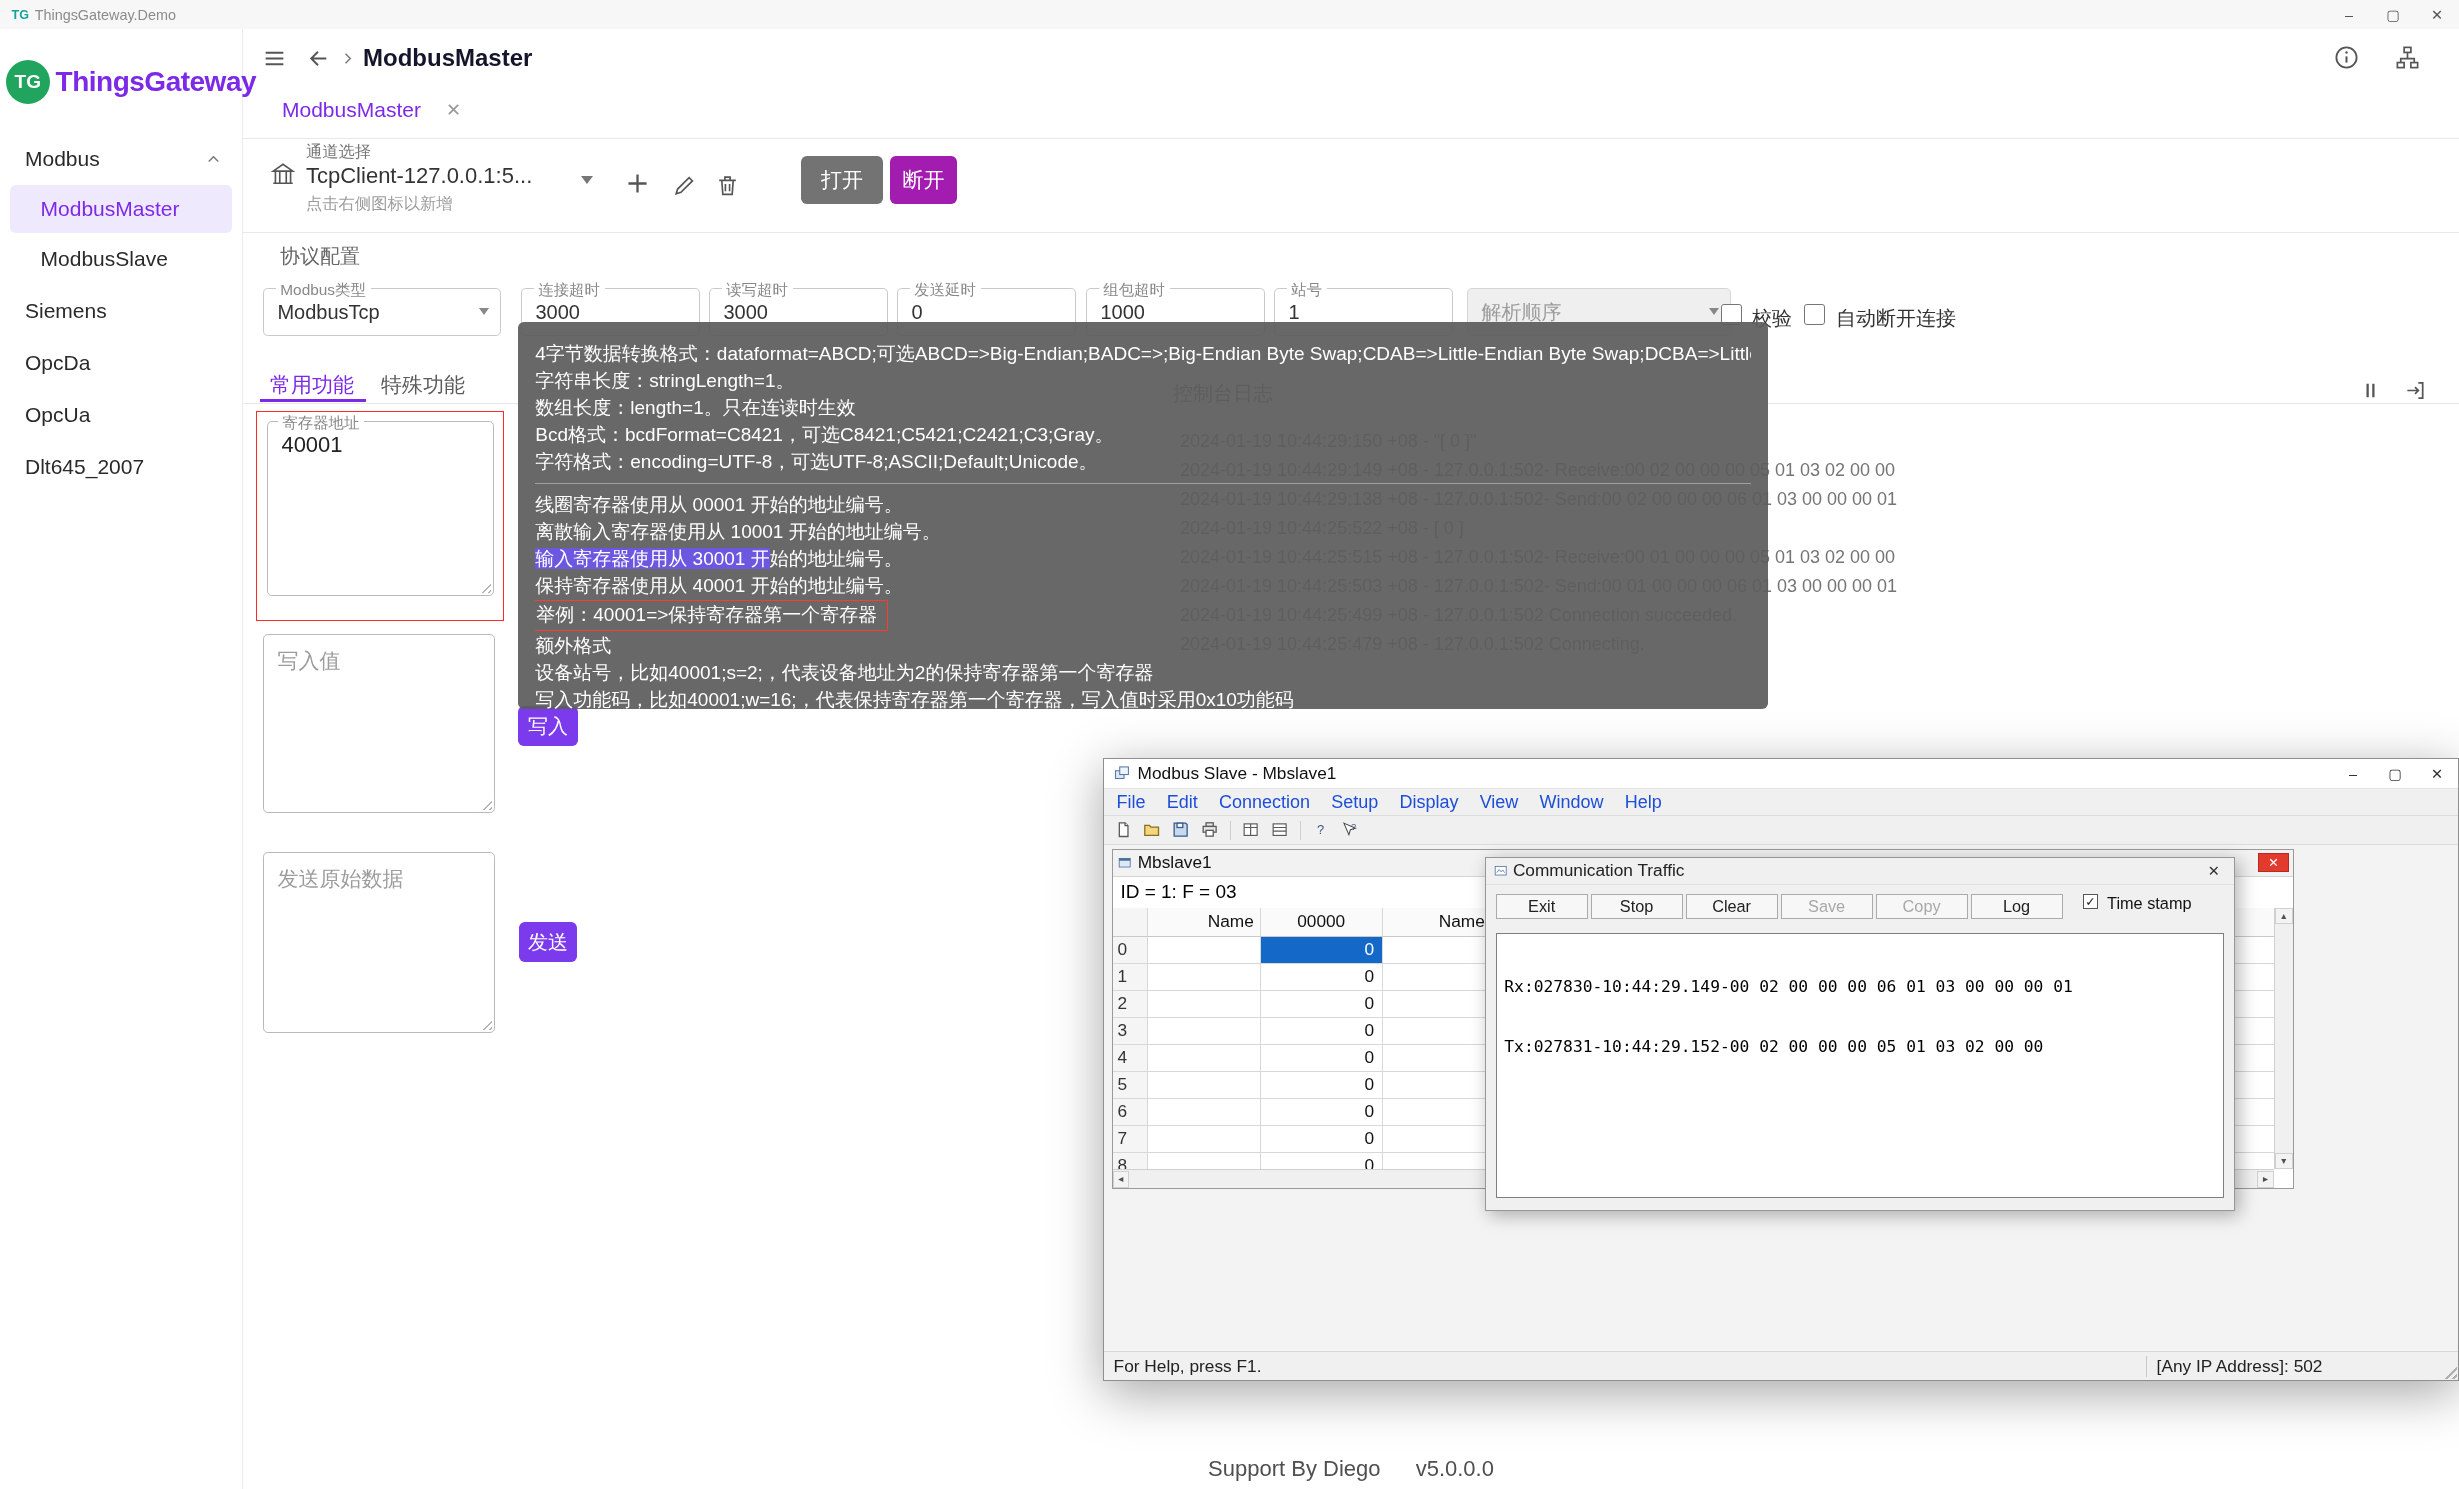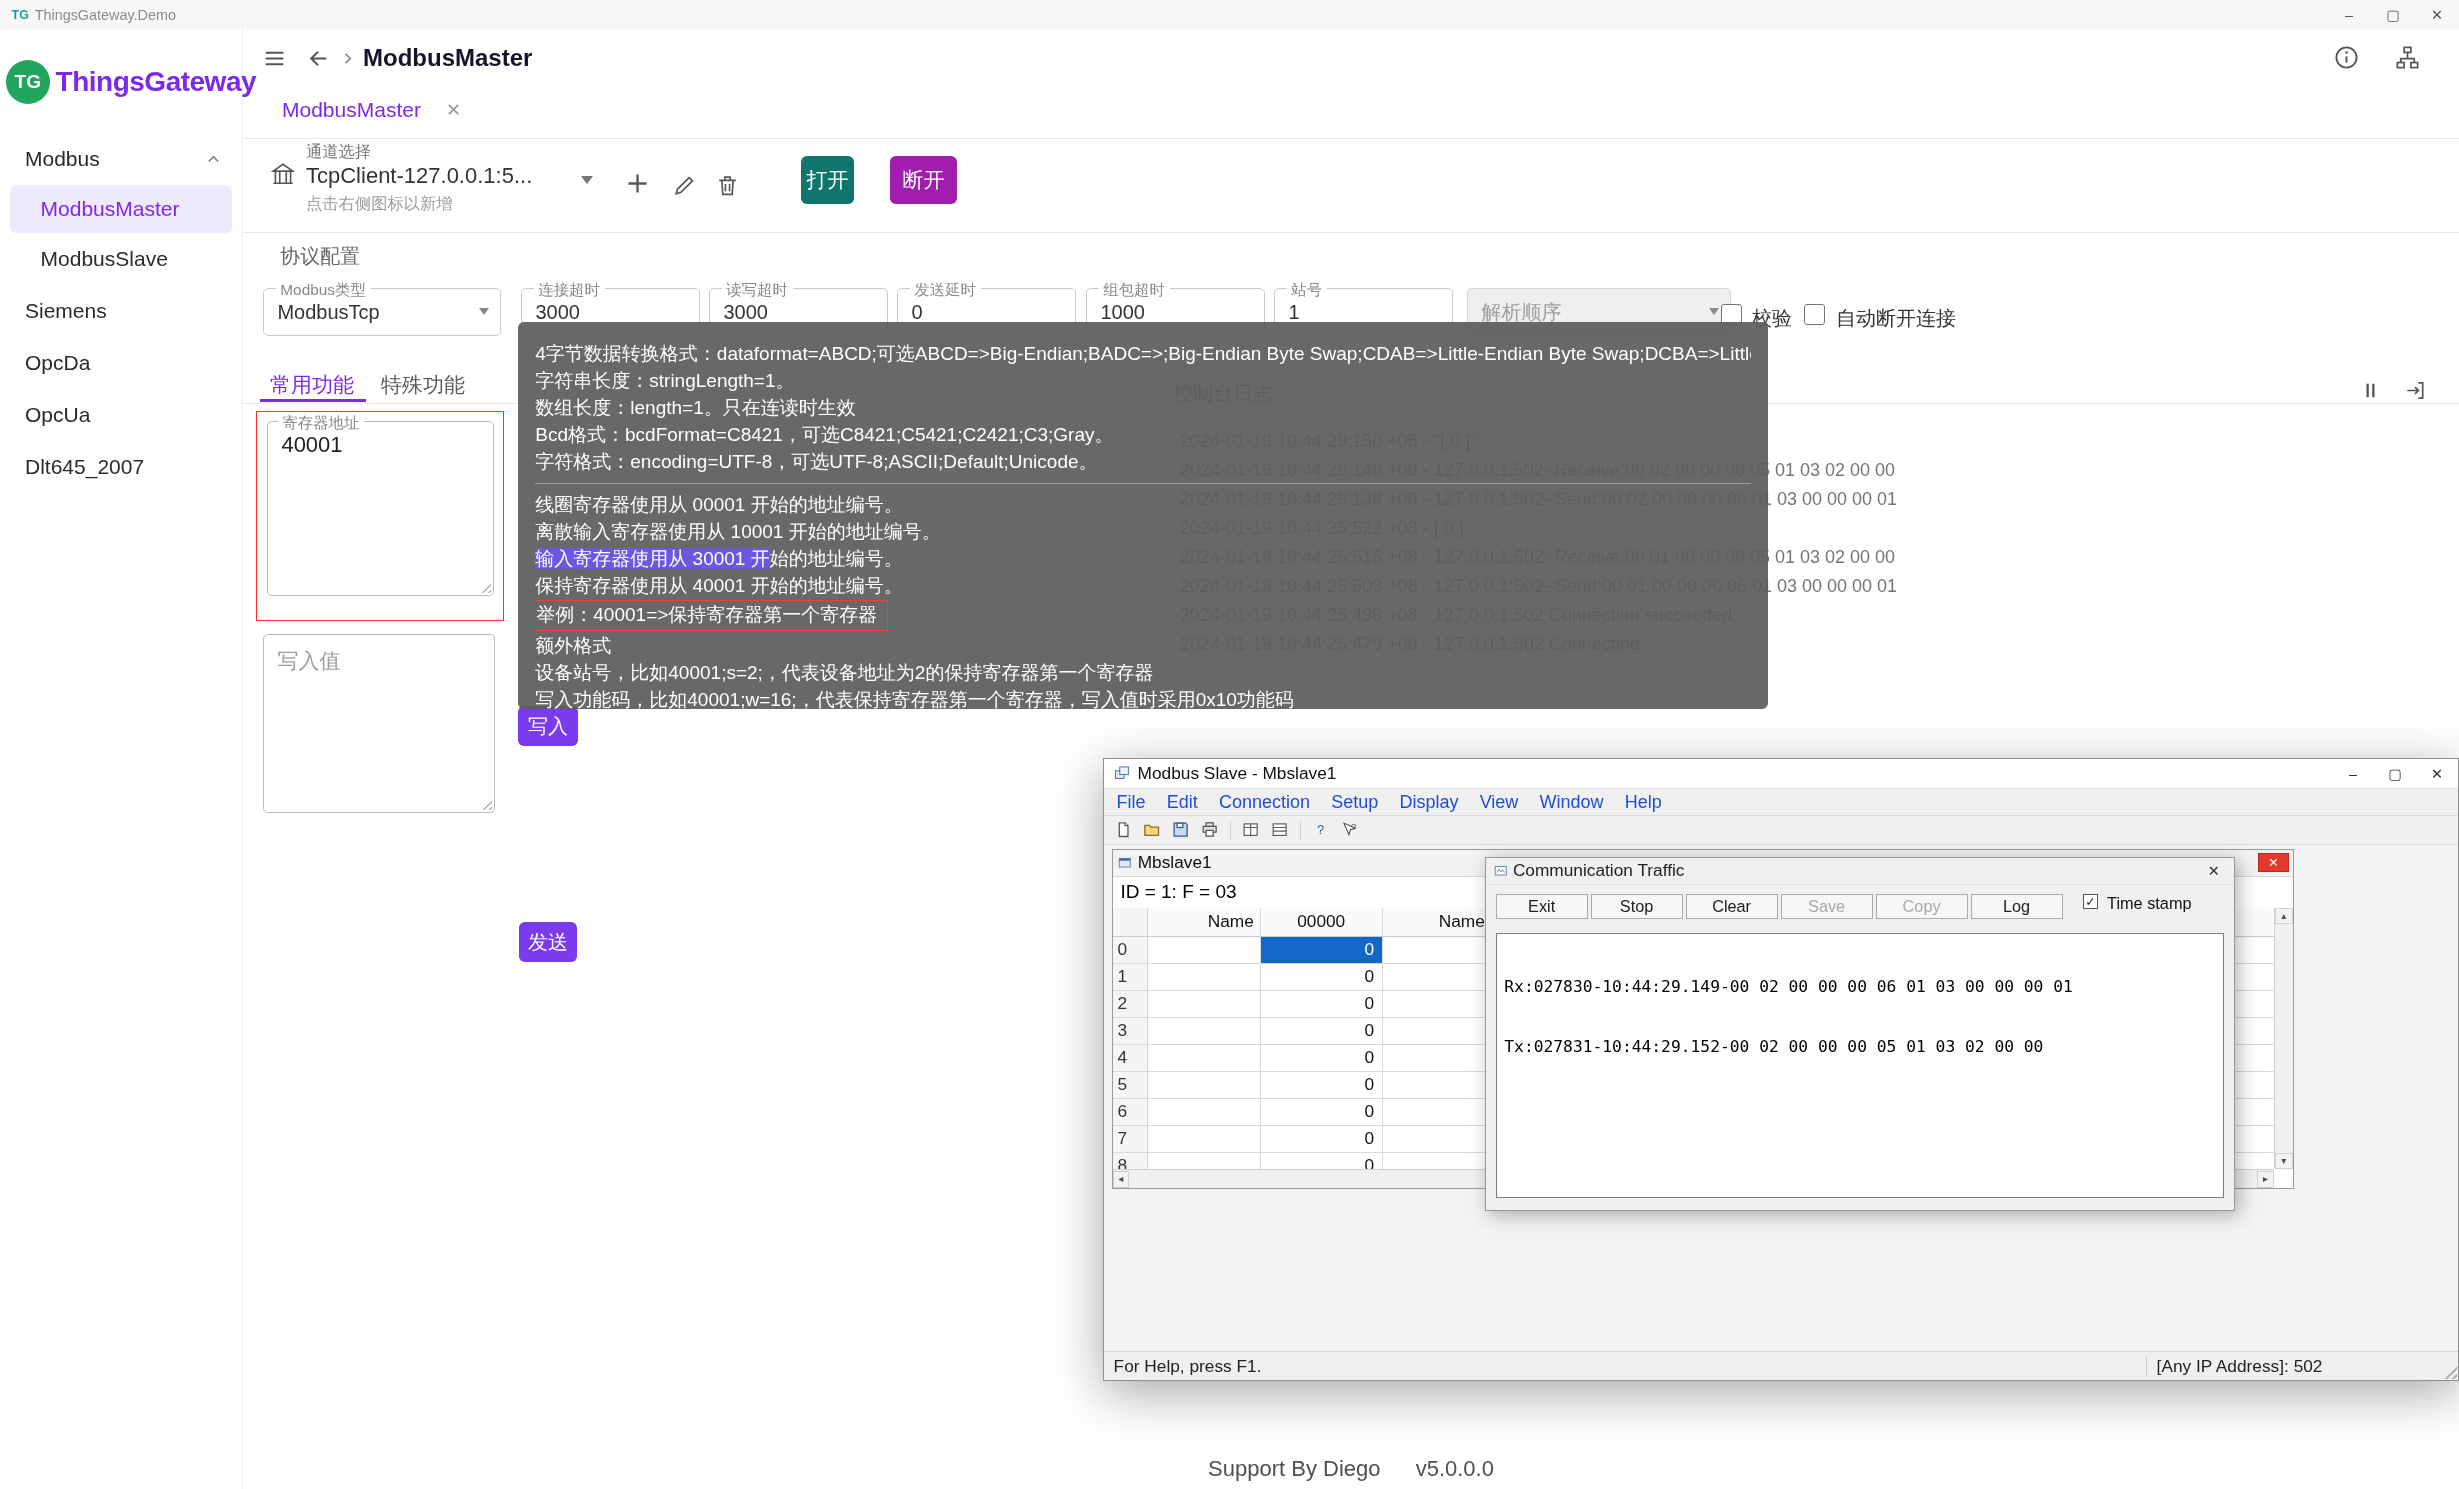--- a/index.html
+++ b/index.html
@@ -38,21 +38,21 @@
 
 #bank-icon{position:absolute;left:270px;top:161px;}
 #ch-label{position:absolute;left:306px;top:141px;font-size:16.3px;color:#777;}
 #ch-value{position:absolute;left:306px;top:163px;font-size:22px;color:#333;}
 #ch-caret{position:absolute;left:581px;top:176px;width:0;height:0;border:6.7px solid transparent;border-top:8.6px solid #777;}
 #ch-hint{position:absolute;left:306px;top:193px;font-size:16.3px;color:#9c9c9c;}
 #add-icon{position:absolute;left:623px;top:169px;}
 #edit-icon{position:absolute;left:672px;top:173px;}
 #del-icon{position:absolute;left:715px;top:173px;}
 .btn{position:absolute;border-radius:5.8px;color:#fff;font-size:21px;display:flex;align-items:center;justify-content:center;cursor:default;}
-#btn-open{left:801px;top:156px;width:53px;height:48px;background:#0f766e;text-align:right;}
+#btn-open{left:801px;top:156px;width:82px;height:48px;background:#737373;text-align:right;}
 #btn-disconnect{left:890px;top:156px;width:67px;height:48px;background:#a21caf;}
 
 
 #proto-title{position:absolute;left:280px;top:243px;font-size:20px;color:#666;}
 .fld{position:absolute;top:288px;height:48px;border:1px solid #c9c9c9;border-radius:4.8px;background:#fff;}
 .fld .leg{position:absolute;top:-8.6px;left:11.5px;background:#fff;padding:0 4.8px;font-size:15.4px;color:#888;white-space:nowrap;}
 .fld .val{position:absolute;left:13.4px;top:0;line-height:46px;font-size:20px;color:#333;white-space:nowrap;}
 .fld .caret{position:absolute;right:11.5px;top:19px;width:0;height:0;border:5.8px solid transparent;border-top:7.7px solid #888;}
 #fld-type{left:263px;width:238px;}
 #fld-c0{left:521px;width:179px;}
@@ -339,20 +339,24 @@
   <div class="ta" id="fld-reg">
     <span class="leg">寄存器地址</span>
     <span class="tval">40001</span>
     <span class="handle"></span>
   </div>
   <div class="ta" id="ta-write">
     <span class="ph">写入值</span>
     <span class="handle"></span>
   </div>
   <div class="btn" id="btn-write">写入</div>
+  <div class="ta" id="ta-raw">
+    <span class="ph">发送原始数据</span>
+    <span class="handle"></span>
+  </div>
   <div class="btn" id="btn-send">发送</div>
 
   <div id="tooltip">
     <p>4字节数据转换格式：dataformat=ABCD;可选ABCD=&gt;Big-Endian;BADC=&gt;;Big-Endian Byte Swap;CDAB=&gt;Little-Endian Byte Swap;DCBA=&gt;Little-Endian。</p>
     <p>字符串长度：stringLength=1。</p>
     <p>数组长度：length=1。只在连读时生效</p>
     <p>Bcd格式：bcdFormat=C8421，可选C8421;C5421;C2421;C3;Gray。</p>
     <p>字符格式：encoding=UTF-8，可选UTF-8;ASCII;Default;Unicode。</p>
     <div class="tt-div"></div>
     <p>线圈寄存器使用从 00001 开始的地址编号。</p>

